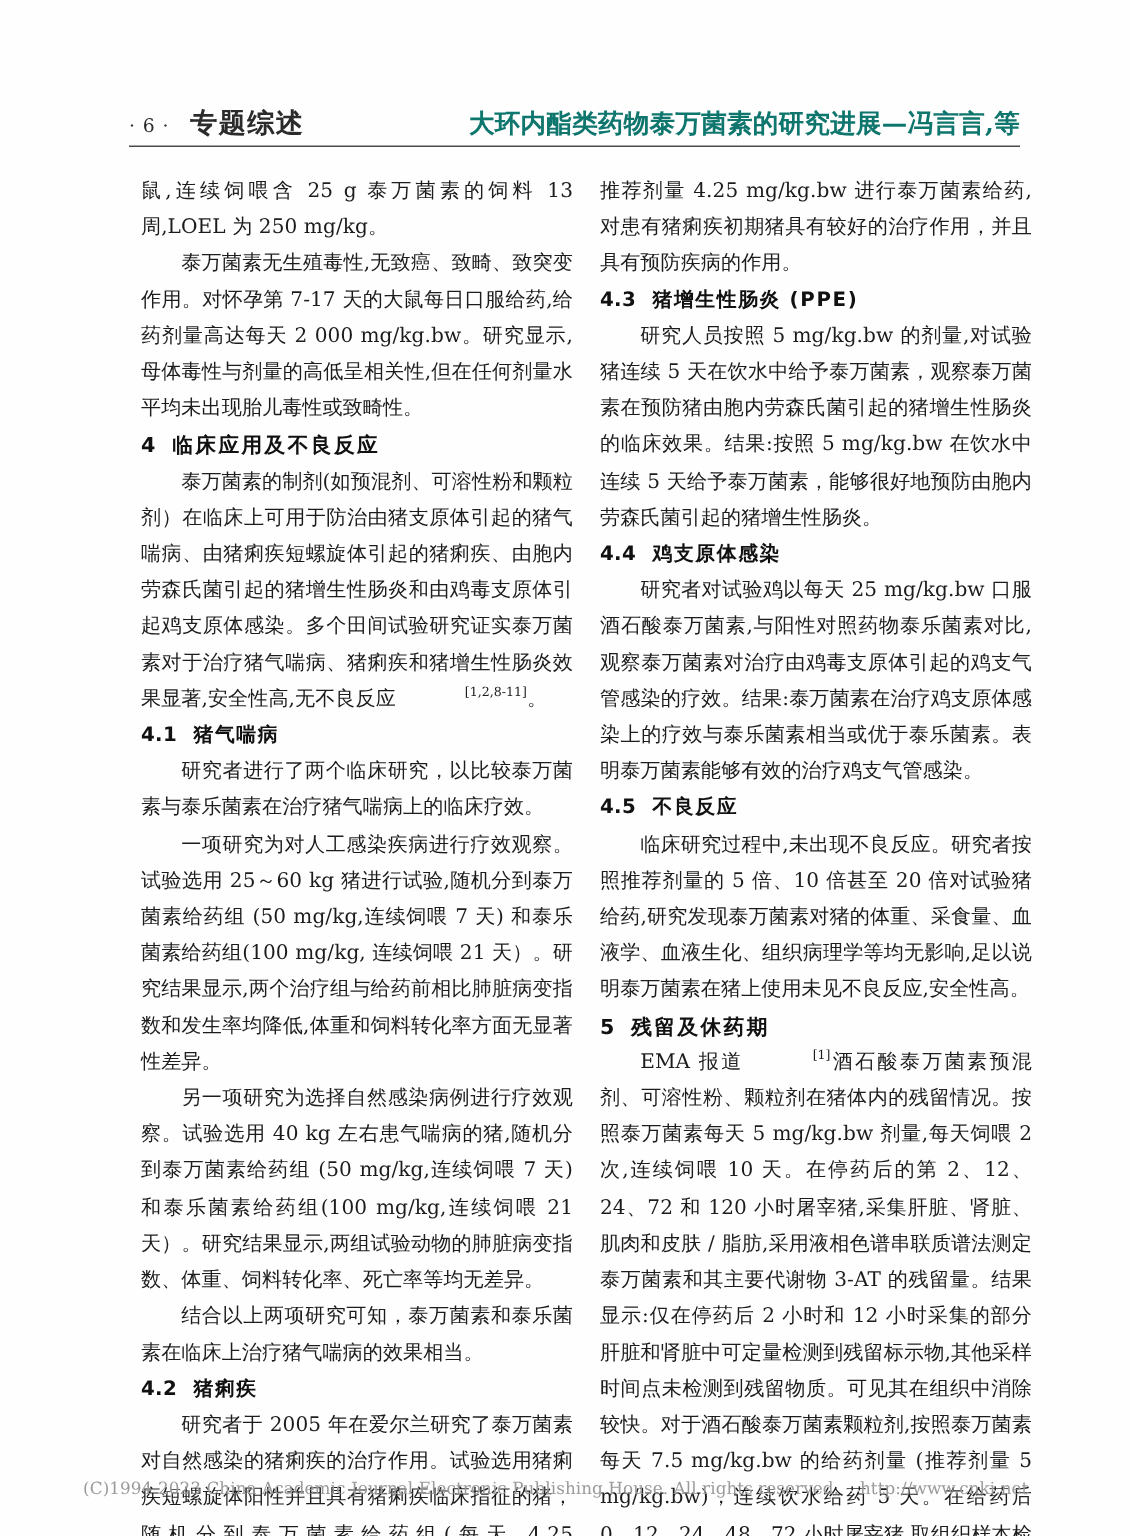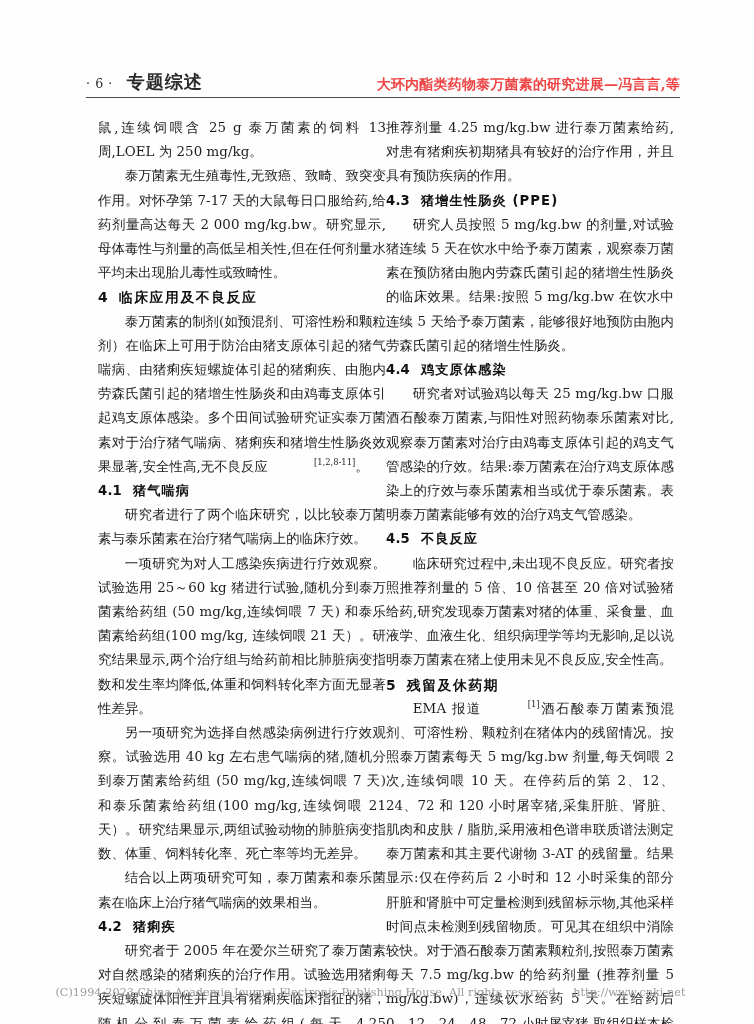--- a/index.html
+++ b/index.html
@@ -50,35 +50,35 @@
     font-family: "DejaVu Serif", "Liberation Serif", serif;
     font-size: 12.5px;
     letter-spacing: 0.6px;
   }
   .header-section {
     font-weight: bold;
     font-size: 18px;
     letter-spacing: 1px;
   }
   .header-right {
-    font-size: 14px;
+    font-size: 17px;
     letter-spacing: 0.2px;
-    color: #ef4444;
+    color: #0f766e;
     font-weight: bold;
   }
 
   
   .columns {
     position: absolute;
-    left: 80px;
+    left: 94px;
     top: 116px;
     width: 594px;
     height: 840px;
     display: flex;
-    justify-content: flex-end;
+    justify-content: space-between;
   }
   .col {
     width: 288px;
     position: relative;
   }
 
   p.para {
     margin: 0;
     font-size: 13.4px;
     line-height: 24.2px;

